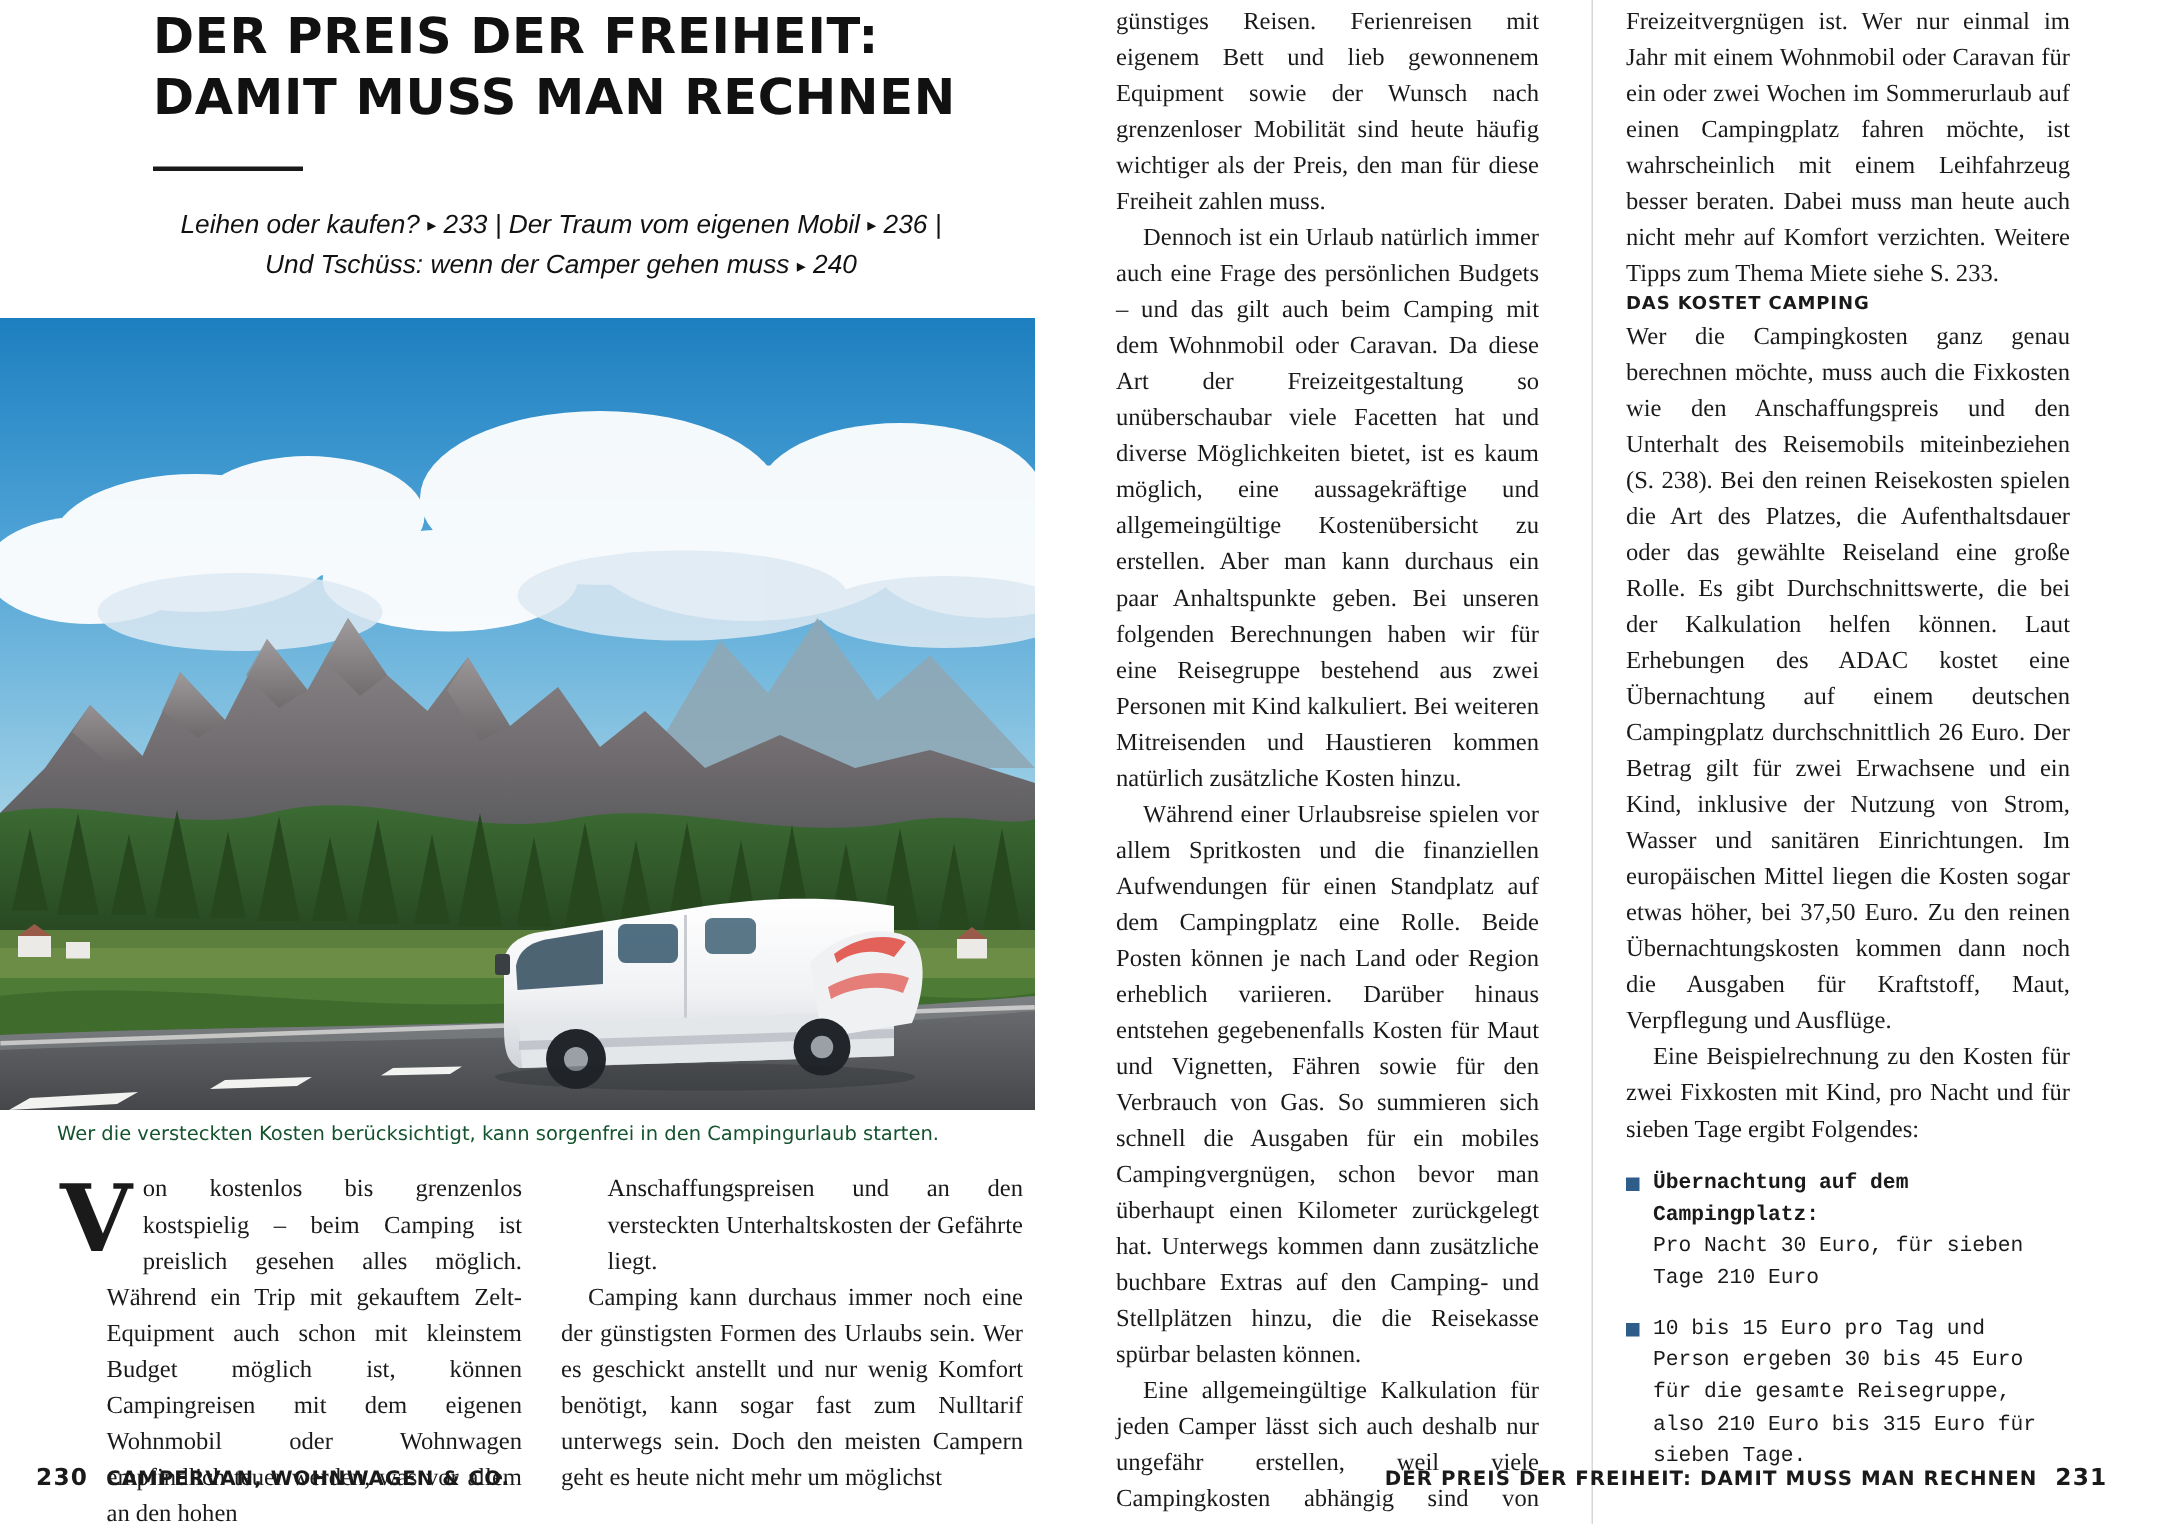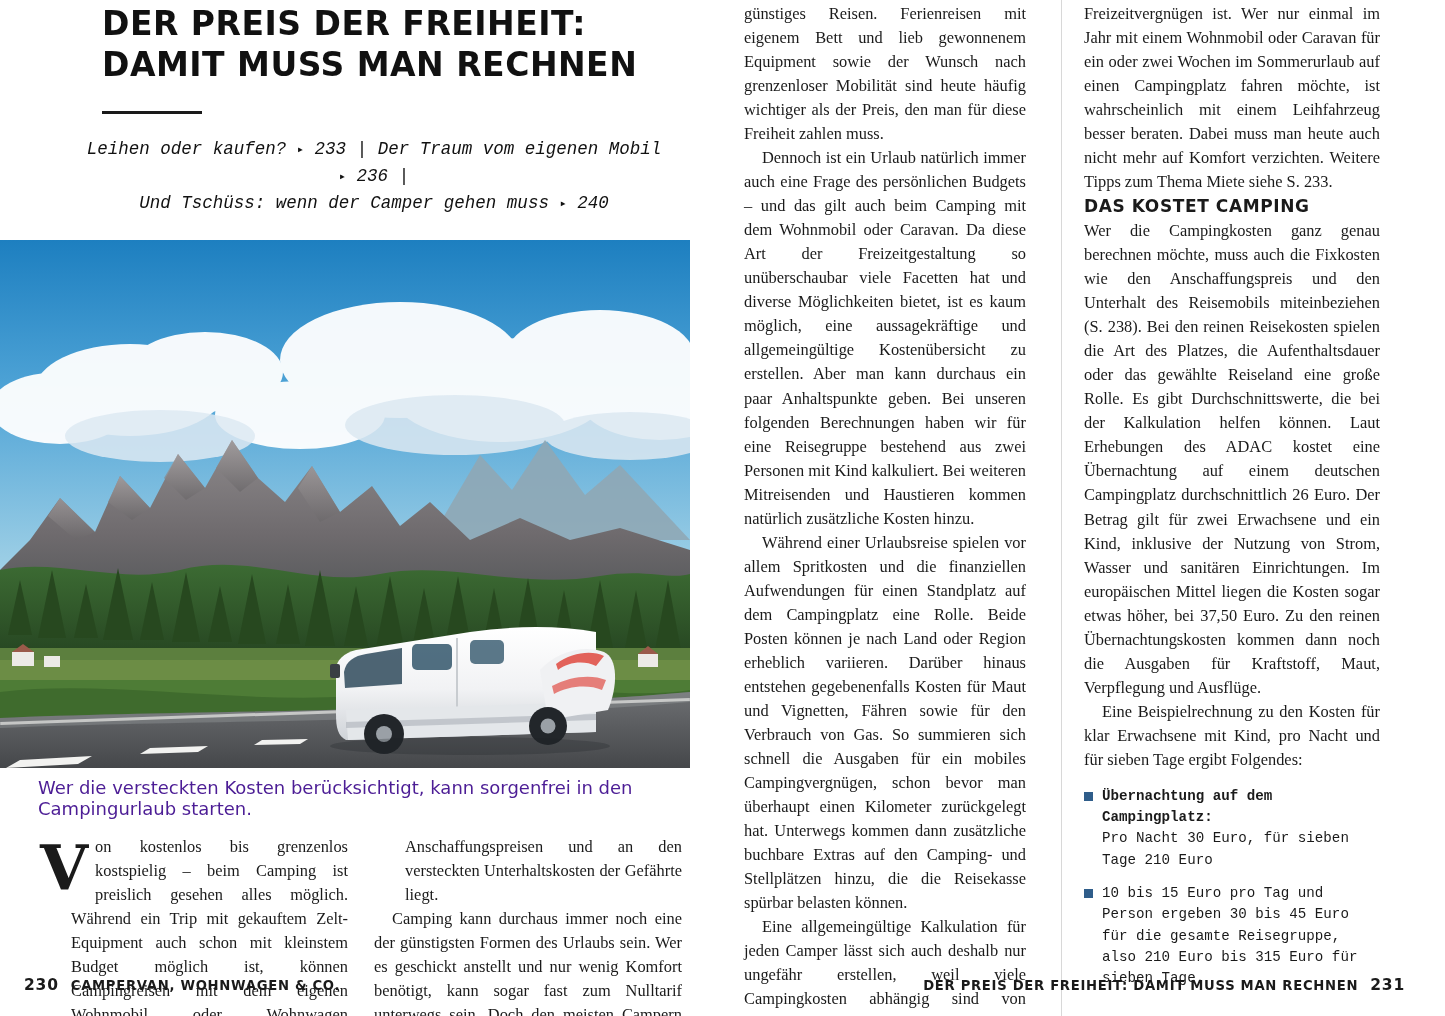--- a/index.html
+++ b/index.html
@@ -35,43 +35,43 @@
     color:#111;
     text-transform:uppercase;
   }
   .rule {
     width:100px;
     height:3px;
     background:#1a1a1a;
     margin:26px 0 22px 62px;
   }
   .toc {
-    font-family:Liberation Mono, monospace;
+    font-family:Liberation Sans, sans-serif;
     font-style:italic;
     font-size:17.5px;
     line-height:1.55;
     text-align:center;
     padding:0 26px 0 46px;
     color:#111;
   }
   .toc .arrow { font-style:normal; font-size:12px; vertical-align:1px; }
   .toc .sep { color:#111; }
   .photo {
     margin-top:22px;
     margin-left:-40px;
     width:690px;
     height:528px;
     position:relative;
     overflow:hidden;
     background:#6fa8c8;
   }
   .caption {
     font-family:"DejaVu Sans", sans-serif;
-    font-size:18px;
-    color:#4c1d95;
+    font-size:13px;
+    color:#14532d;
     margin-top:9px;
     margin-left:-2px;
   }
   .body-cols {
     margin-top:16px;
     display:flex;
     gap:26px;
   }
   .col {
     width:308px;
@@ -107,21 +107,21 @@
     hyphens:auto;
     padding-top:2px;
   }
   .rcol.c1 { padding-right:35px; border-right:1px solid #d8d8d8; }
   .rcol.c2 { padding-left:22px; }
   .rcol p { margin:0; text-indent:18px; }
   .rcol p.first { text-indent:0; }
   .subhead {
     font-family:"DejaVu Sans", sans-serif;
     font-weight:bold;
-    font-size:17px;
+    font-size:12px;
     letter-spacing:0.6px;
     text-transform:uppercase;
     margin:20px 0 8px 0;
     text-indent:0 !important;
     text-align:left;
   }
   .bullets {
     margin-top:14px;
     font-family:Liberation Mono, monospace;
     font-size:14.2px;
@@ -353,21 +353,21 @@
       <p class="first">günstiges Reisen. Ferienreisen mit eigenem Bett und lieb gewonnenem Equipment sowie der Wunsch nach grenzenloser Mobilität sind heute häufig wichtiger als der Preis, den man für diese Freiheit zahlen muss.</p>
       <p>Dennoch ist ein Urlaub natürlich immer auch eine Frage des persönlichen Budgets – und das gilt auch beim Camping mit dem Wohnmobil oder Caravan. Da diese Art der Freizeitgestaltung so unüberschaubar viele Facetten hat und diverse Möglichkeiten bietet, ist es kaum möglich, eine aussagekräftige und allgemeingültige Kostenübersicht zu erstellen. Aber man kann durchaus ein paar Anhaltspunkte geben. Bei unseren folgenden Berechnungen haben wir für eine Reisegruppe bestehend aus zwei Personen mit Kind kalkuliert. Bei weiteren Mitreisenden und Haustieren kommen natürlich zusätzliche Kosten hinzu.</p>
       <p>Während einer Urlaubsreise spielen vor allem Spritkosten und die finanziellen Aufwendungen für einen Standplatz auf dem Campingplatz eine Rolle. Beide Posten können je nach Land oder Region erheblich variieren. Darüber hinaus entstehen gegebenenfalls Kosten für Maut und Vignetten, Fähren sowie für den Verbrauch von Gas. So summieren sich schnell die Ausgaben für ein mobiles Campingvergnügen, schon bevor man überhaupt einen Kilometer zurückgelegt hat. Unterwegs kommen dann zusätzliche buchbare Extras auf den Camping- und Stellplätzen hinzu, die die Reisekasse spürbar belasten können.</p>
       <p>Eine allgemeingültige Kalkulation für jeden Camper lässt sich auch deshalb nur ungefähr erstellen, weil viele Campingkosten abhängig sind von persönlichen Vorlieben und von der individuellen Komfortgrenze. Jedem Campingeinsteiger mit Wohnmobil oder Caravan sollte aber grundsätzlich klar sein, dass diese Art zu reisen kein günstiges</p>
     </div>
 
     <div class="rcol c2">
       <p class="first">Freizeitvergnügen ist. Wer nur einmal im Jahr mit einem Wohnmobil oder Caravan für ein oder zwei Wochen im Sommerurlaub auf einen Campingplatz fahren möchte, ist wahrscheinlich mit einem Leihfahrzeug besser beraten. Dabei muss man heute auch nicht mehr auf Komfort verzichten. Weitere Tipps zum Thema Miete siehe S. 233.</p>
       <p class="subhead">DAS KOSTET CAMPING</p>
       <p class="first">Wer die Campingkosten ganz genau berechnen möchte, muss auch die Fixkosten wie den Anschaffungspreis und den Unterhalt des Reisemobils miteinbeziehen (S. 238). Bei den reinen Reisekosten spielen die Art des Platzes, die Aufenthaltsdauer oder das gewählte Reiseland eine große Rolle. Es gibt Durchschnittswerte, die bei der Kalkulation helfen können. Laut Erhebungen des ADAC kostet eine Übernachtung auf einem deutschen Campingplatz durchschnittlich 26 Euro. Der Betrag gilt für zwei Erwachsene und ein Kind, inklusive der Nutzung von Strom, Wasser und sanitären Einrichtungen. Im europäischen Mittel liegen die Kosten sogar etwas höher, bei 37,50 Euro. Zu den reinen Übernachtungskosten kommen dann noch die Ausgaben für Kraftstoff, Maut, Verpflegung und Ausflüge.</p>
-      <p>Eine Beispielrechnung zu den Kosten für klar Erwachsene mit Kind, pro Nacht und für sieben Tage ergibt Folgendes:</p>
+      <p>Eine Beispielrechnung zu den Kosten für zwei Fixkosten mit Kind, pro Nacht und für sieben Tage ergibt Folgendes:</p>
 
       <div class="bullets">
         <div class="bullet">
           <span class="sq"></span>
           <span class="btxt">
             <span class="btitle">Übernachtung auf dem Campingplatz:</span>
             <span>Pro Nacht 30 Euro, für sieben Tage 210 Euro</span>
           </span>
         </div>
         <div class="bullet">

